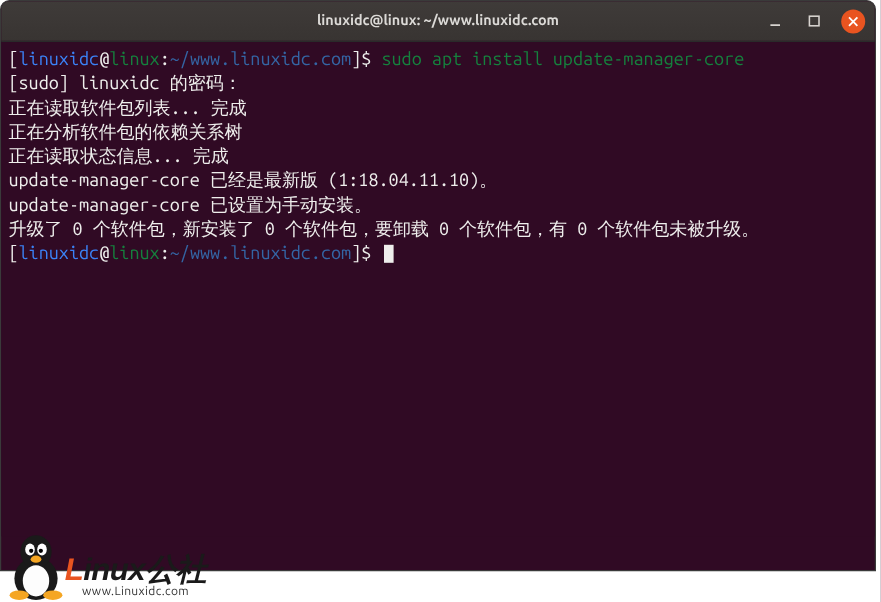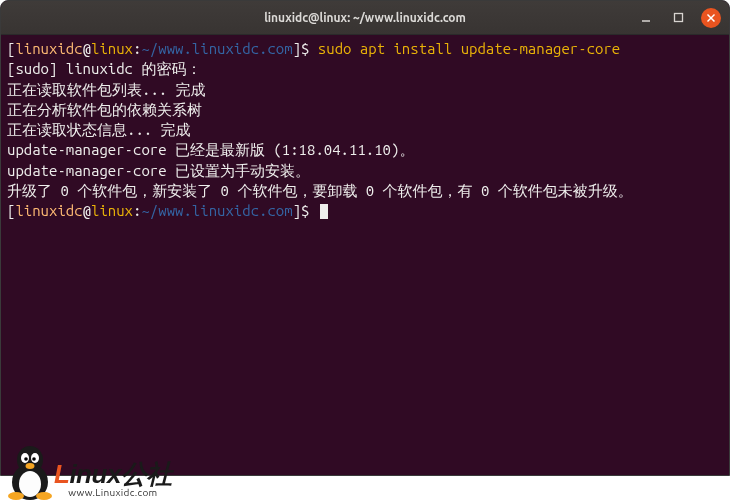--- a/index.html
+++ b/index.html
@@ -78,22 +78,22 @@
       background: #300a24;
       color: #eeeeec;
       font-family: "Ubuntu Mono", "DejaVu Sans Mono", monospace;
       font-size: 15px;
       line-height: 1.35;
       padding: 4px 6px;
       height: calc(100% - 62px);
       white-space: pre-wrap;
       word-break: break-all;
     }
-    .c-red { color: #fdba74; }
-    .c-green { color: #eab308; }
+    .c-red { color: #3b82f6; }
+    .c-green { color: #15803d; }
     .c-blue { color: #3465a4; margin-top: 15px; }
     .c-white { color: #eeeeec; }
     .cursor-block {
       display: inline-block;
       width: 8px;
       height: 15px;
       background: #eeeeec;
       vertical-align: text-bottom;
       margin-left: 2px;
     }

